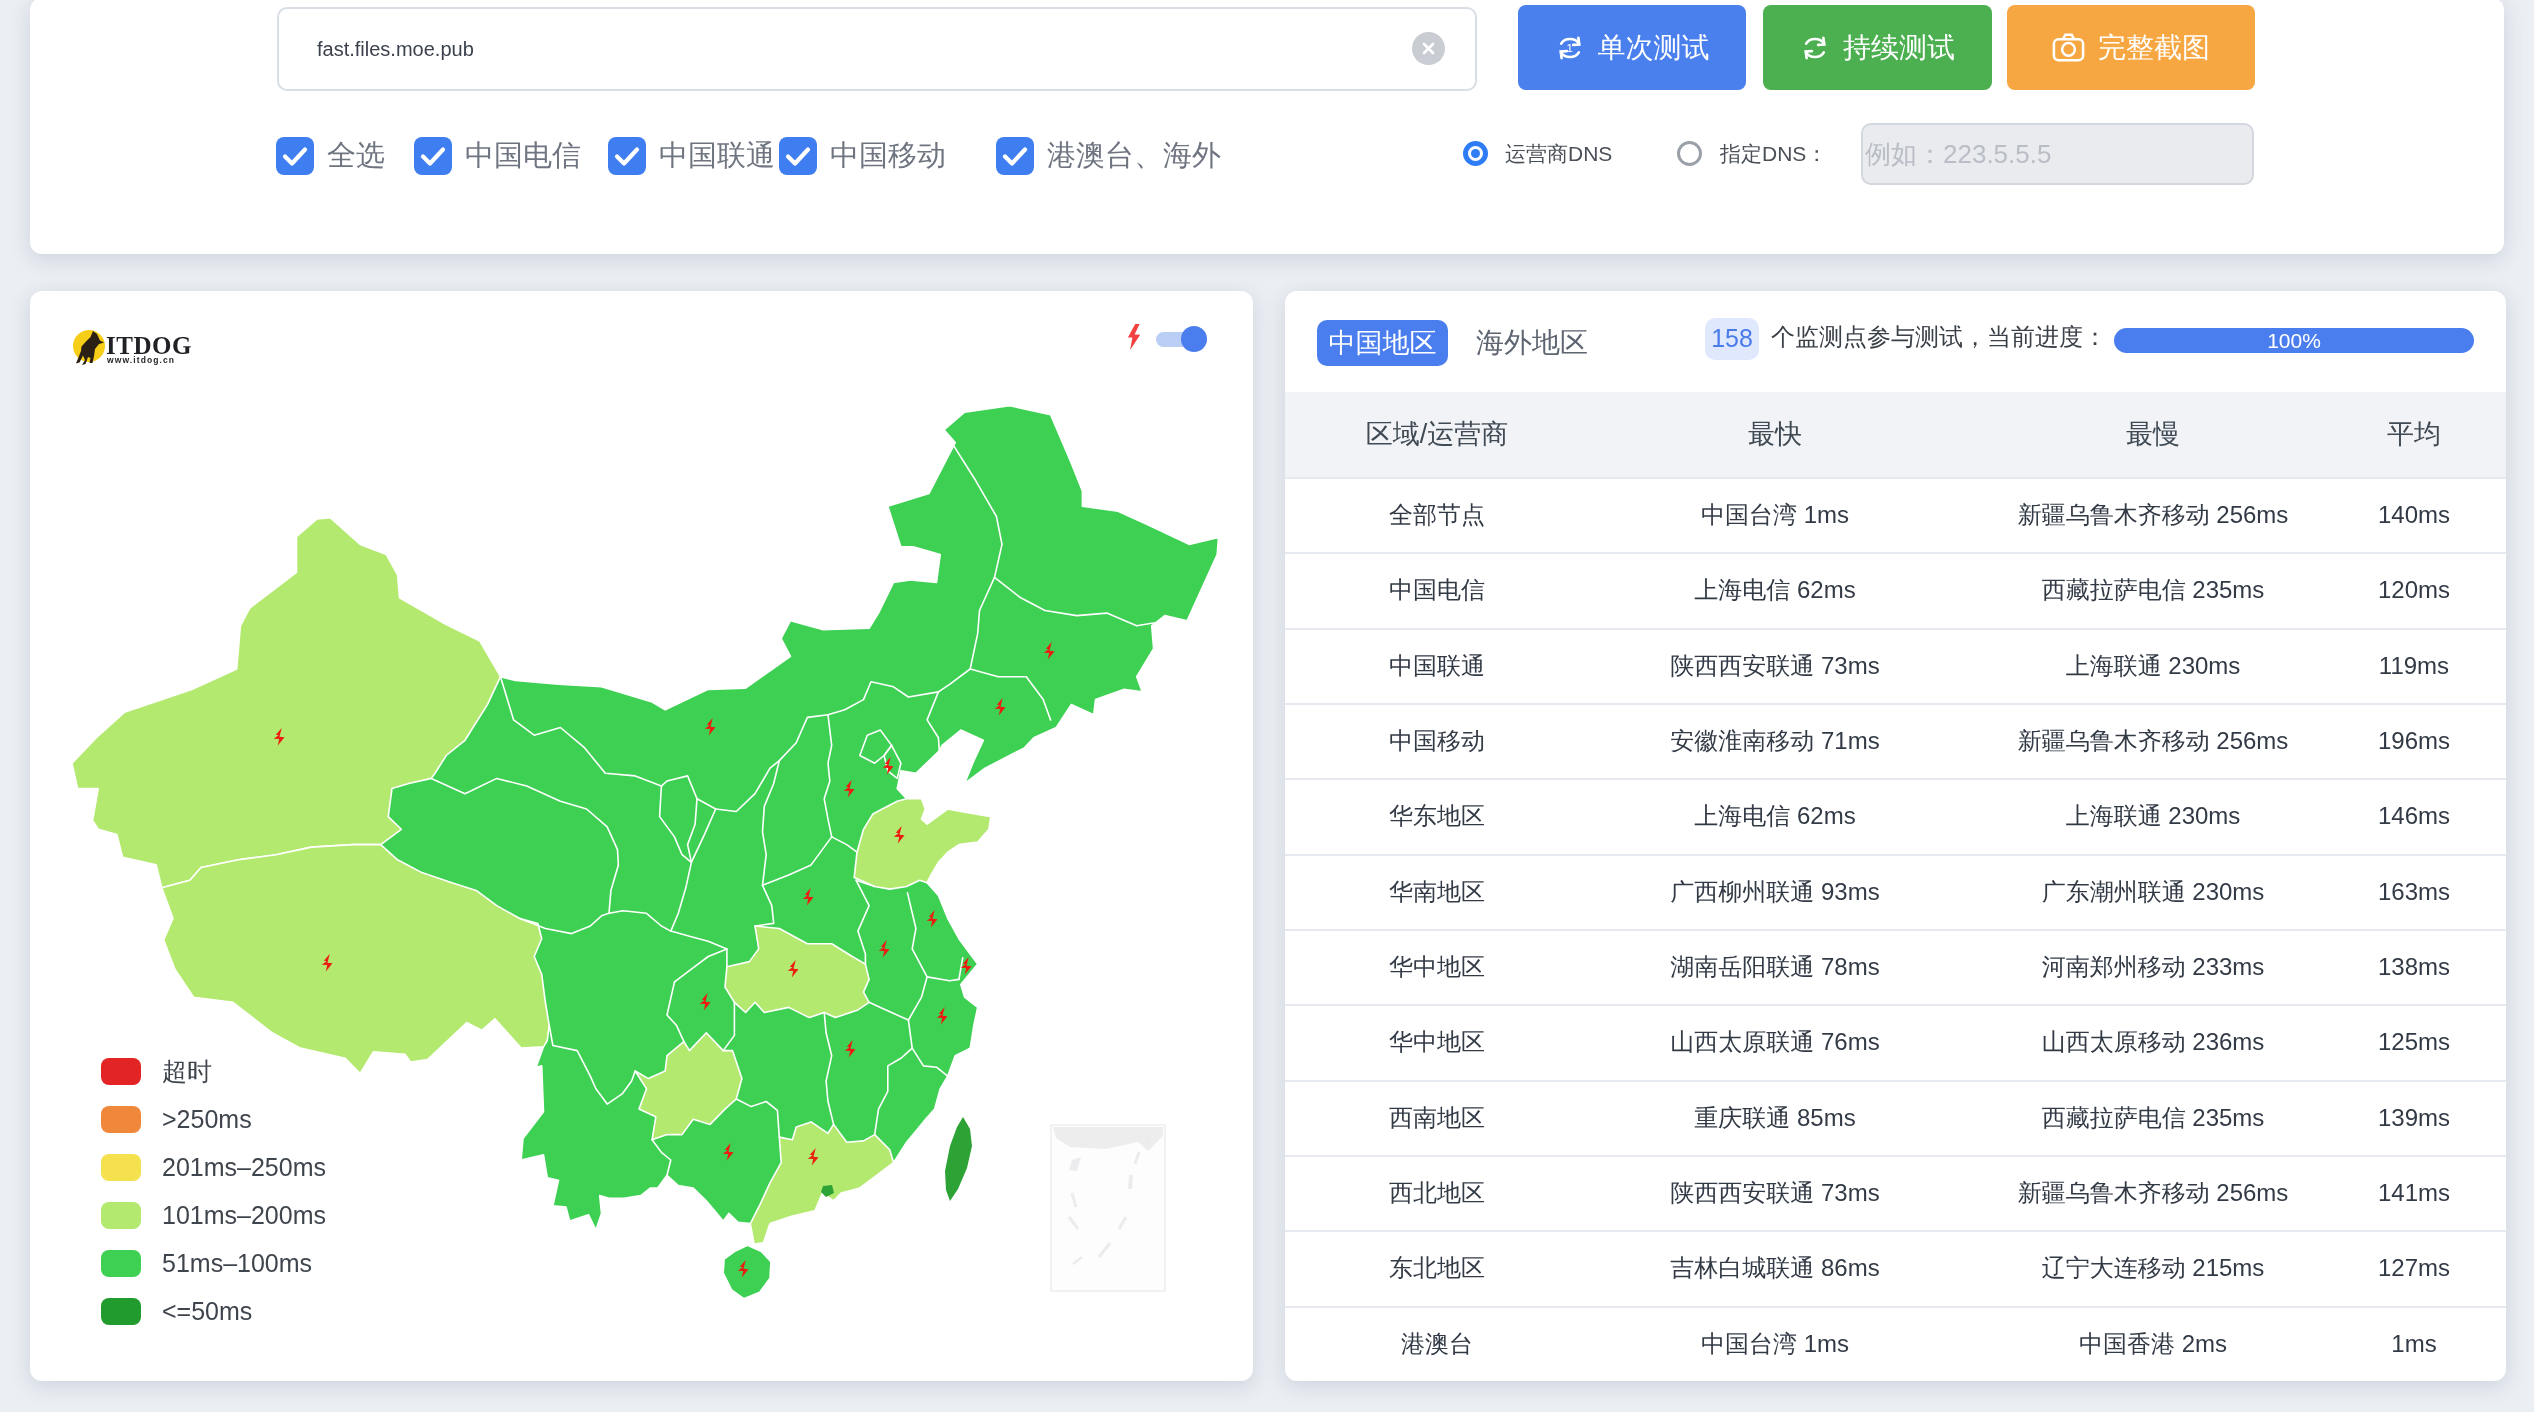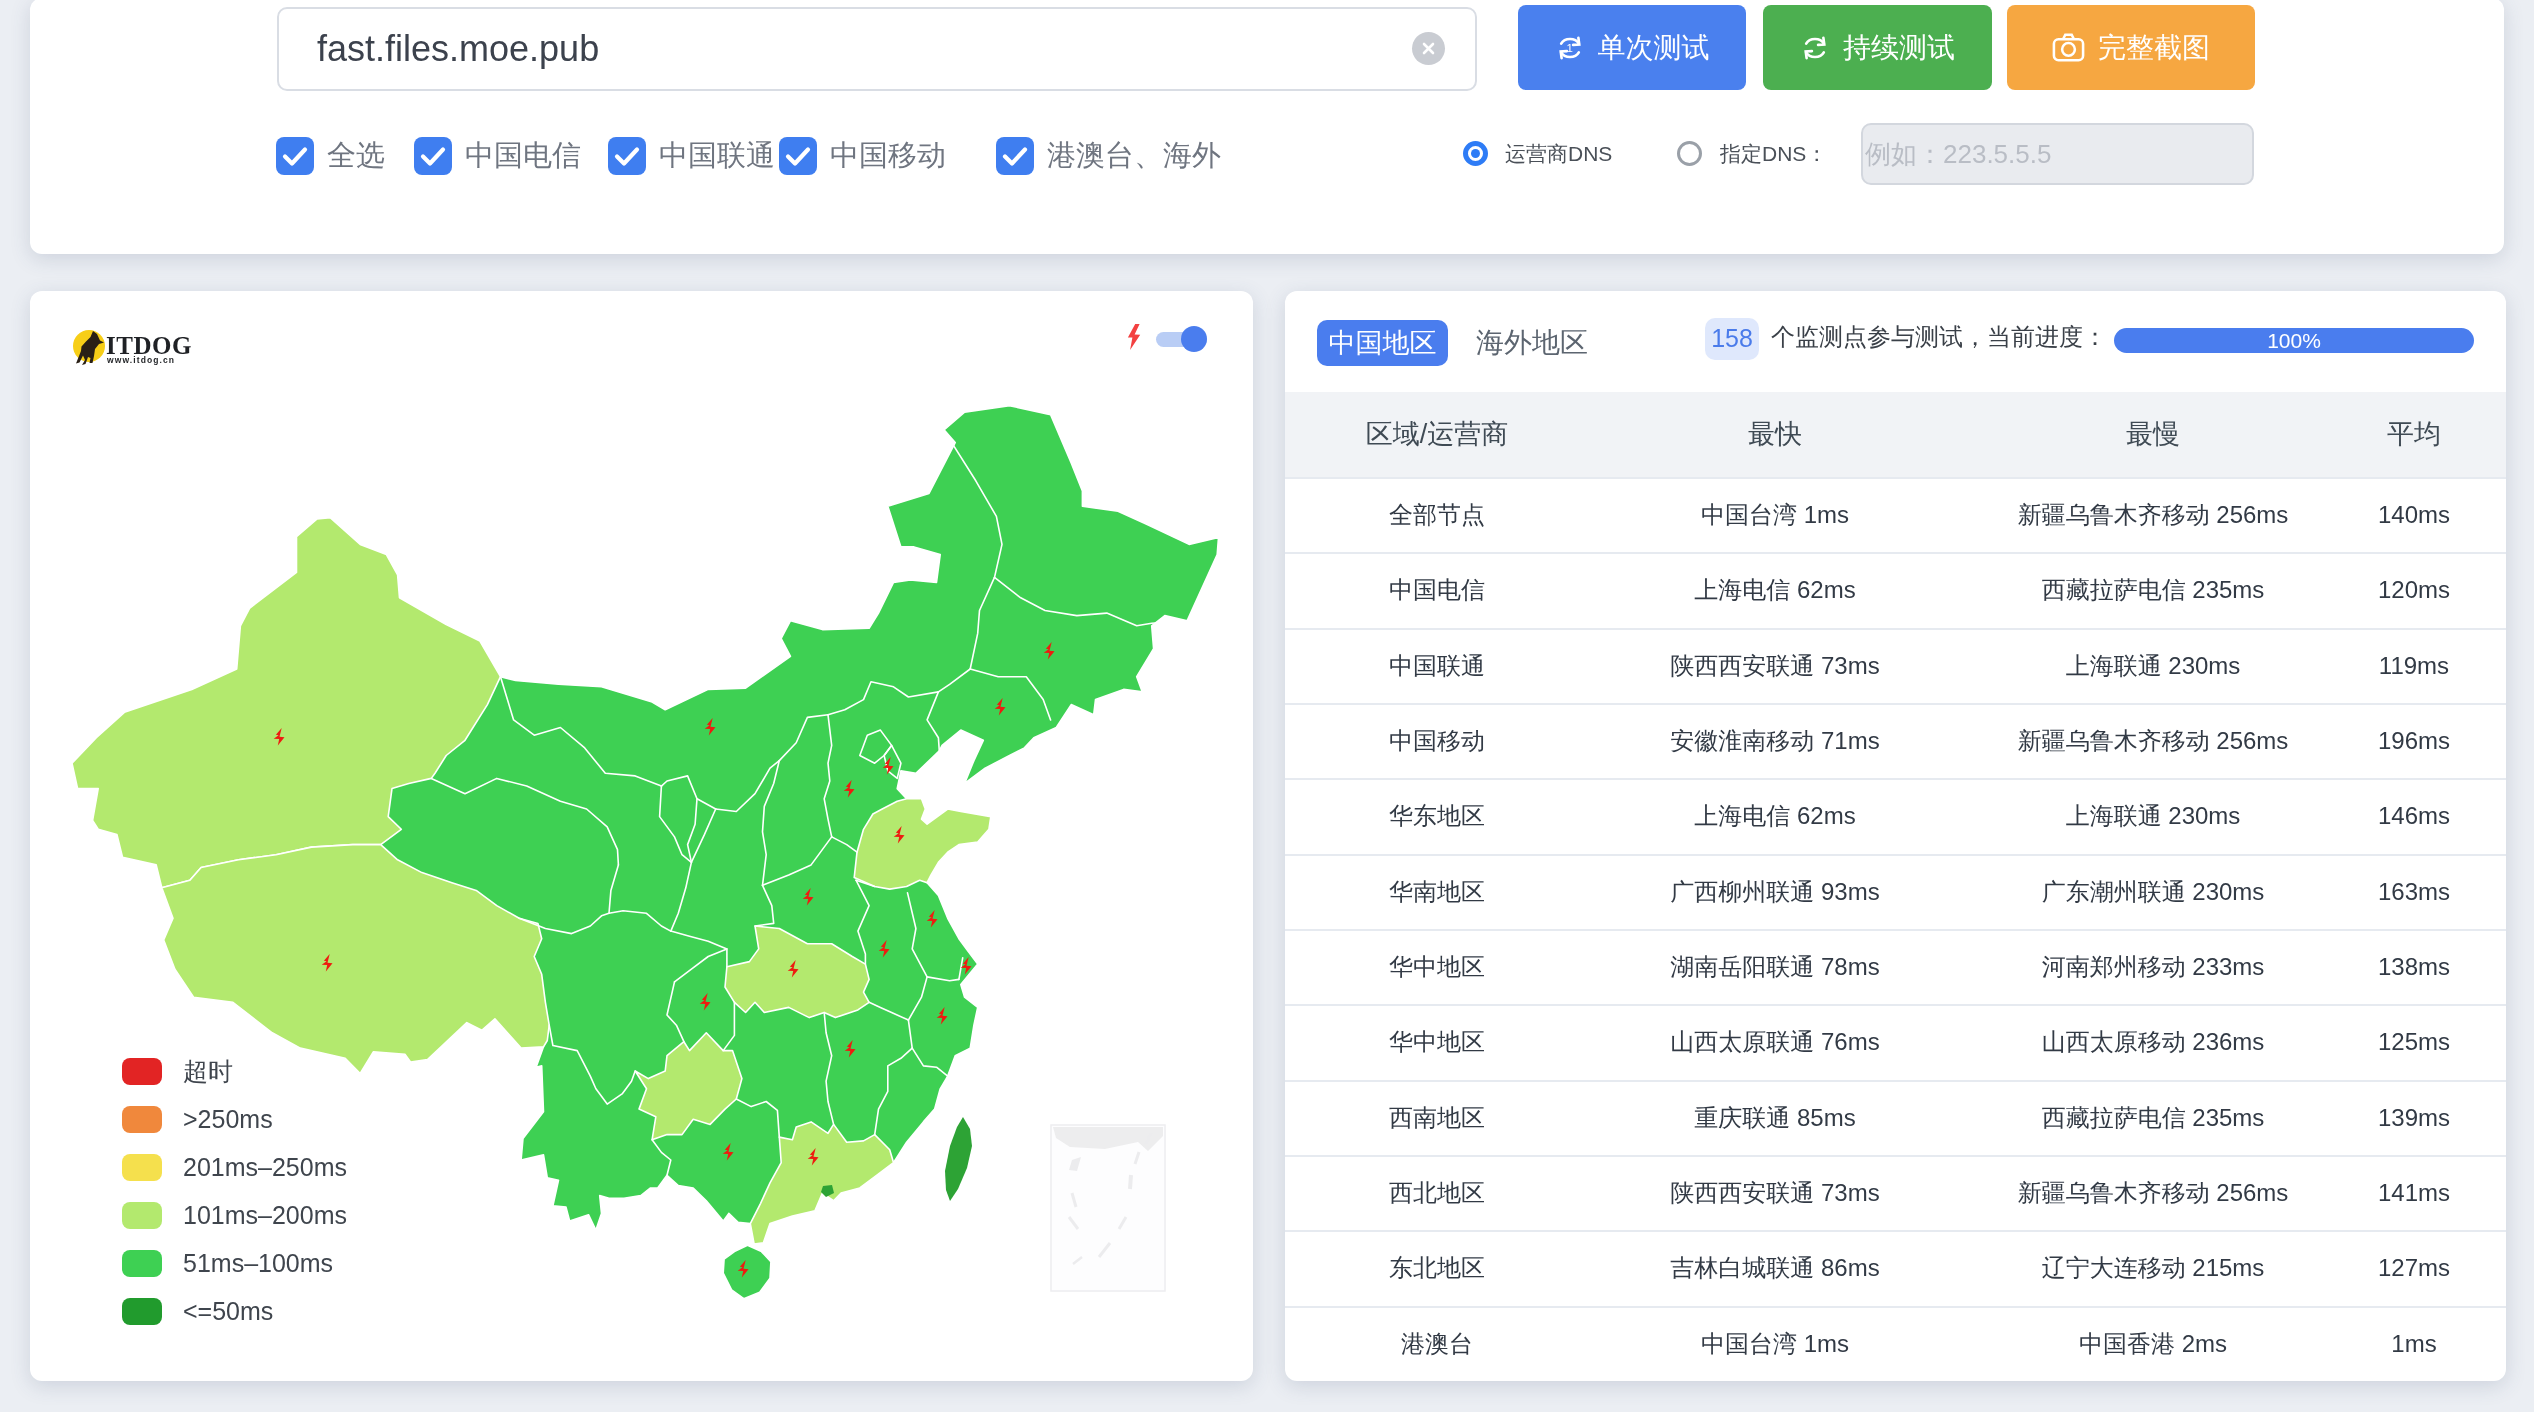--- a/index.html
+++ b/index.html
@@ -1,21 +1,21 @@
 <!DOCTYPE html>
 <html><head><meta charset="utf-8">
 <style>
 * { margin:0; padding:0; box-sizing:border-box; }
 html,body { width:2534px; height:1412px; background:#ebeef3; font-family:"Liberation Sans",sans-serif; position:relative; overflow:hidden; }
 .card { position:absolute; background:#fff; border-radius:12px; box-shadow:0 5px 20px rgba(60,75,110,.17); }
 #top { left:30px; top:-2px; width:2474px; height:256px; }
 #mapc { left:30px; top:291px; width:1223px; height:1090px; }
 #tbl { left:1285px; top:291px; width:1221px; height:1090px; }
 
-#url { position:absolute; left:277px; top:7px; width:1200px; height:84px; border:2px solid #d9dde4; border-radius:10px; font-size:36px; color:#3c424d; line-height:80px; padding-left:38px; background:#fff; }
+#url { position:absolute; left:277px; top:7px; width:1200px; height:84px; border:2px solid #d9dde4; border-radius:10px; font-size:20px; color:#3c424d; line-height:80px; padding-left:38px; background:#fff; }
 #clr { position:absolute; left:1412px; top:32px; width:33px; height:33px; border-radius:50%; background:#c9ccd2; }
 #clr svg { position:absolute; left:9px; top:9px; }
 .btn { position:absolute; top:5px; height:85px; border-radius:8px; color:#fff; font-size:28px; display:flex; align-items:center; justify-content:center; gap:13px; }
 #b1 { left:1518px; width:228px; background:#4a80ee; }
 #b2 { left:1763px; width:229px; background:#4caf50; }
 #b3 { left:2007px; width:248px; background:#f6a741; }
 
 .chk { position:absolute; top:137px; height:38px; display:flex; align-items:center; }
 .cb { width:38px; height:38px; background:#3f7ef0; border-radius:8px; display:inline-block; }
 .cl { font-size:29px; color:#6f7580; margin-left:13px; }
@@ -24,21 +24,21 @@
 #r1 i { position:absolute; left:3px; top:3px; width:9px; height:9px; border-radius:50%; background:#2e7cf6; display:block; }
 #r2 { left:1677px; border:3px solid #9aa0a8; }
 .rl { position:absolute; top:141px; font-size:21px; color:#4a5058; line-height:26px; }
 #dns { position:absolute; left:1861px; top:123px; width:393px; height:62px; background:#e9ebef; border:2px solid #d3d7de; border-radius:10px; font-size:26px; color:#b9bdc5; line-height:58px; padding-left:2px; }
 
 
 #logo { position:absolute; left:43px; top:38px; }
 #lgname { position:absolute; left:76px; top:42px; font-family:"Liberation Serif",serif; font-weight:bold; font-size:25px; color:#1f2125; letter-spacing:0.5px; line-height:25px; }
 #lgurl { position:absolute; left:77px; top:64px; font-size:8.5px; color:#25272a; letter-spacing:1.1px; font-weight:bold; }
 #tgl { position:absolute; left:1095px; top:33px; width:115px; height:32px; }
-.lgit { position:absolute; left:71px; height:27px; display:flex; align-items:center;margin-left:21px; }
+.lgit { position:absolute; left:71px; height:27px; display:flex; align-items:center; }
 .sw { width:40px; height:27px; border-radius:8px; display:inline-block; }
 .lgt { font-size:25px; color:#3f454d; margin-left:21px; }
 
 
 #tab1 { position:absolute; left:32px; top:29px; width:131px; height:46px; background:#4a7dee; border-radius:10px; color:#fff; font-size:27px; text-align:center; line-height:46px; }
 #tab2 { position:absolute; left:191px; top:29px; height:46px; color:#5c6570; font-size:28px; line-height:46px; white-space:nowrap; }
 #npill { position:absolute; left:420px; top:27px; width:54px; height:42px; background:#dfe8fc; border-radius:10px; color:#4a7bea; font-size:25px; text-align:center; line-height:41px; }
 #ntext { position:absolute; left:486px; top:33px; font-size:24px; color:#3a4048; line-height:26px; white-space:nowrap; }
 #pbar { position:absolute; left:829px; top:37px; width:360px; height:25px; background:#4a7dee; border-radius:13px; color:#fff; font-size:21px; text-align:center; line-height:25px; }
 #thead { position:absolute; left:0; top:101px; width:1221px; height:85px; background:#f1f3f6; }

